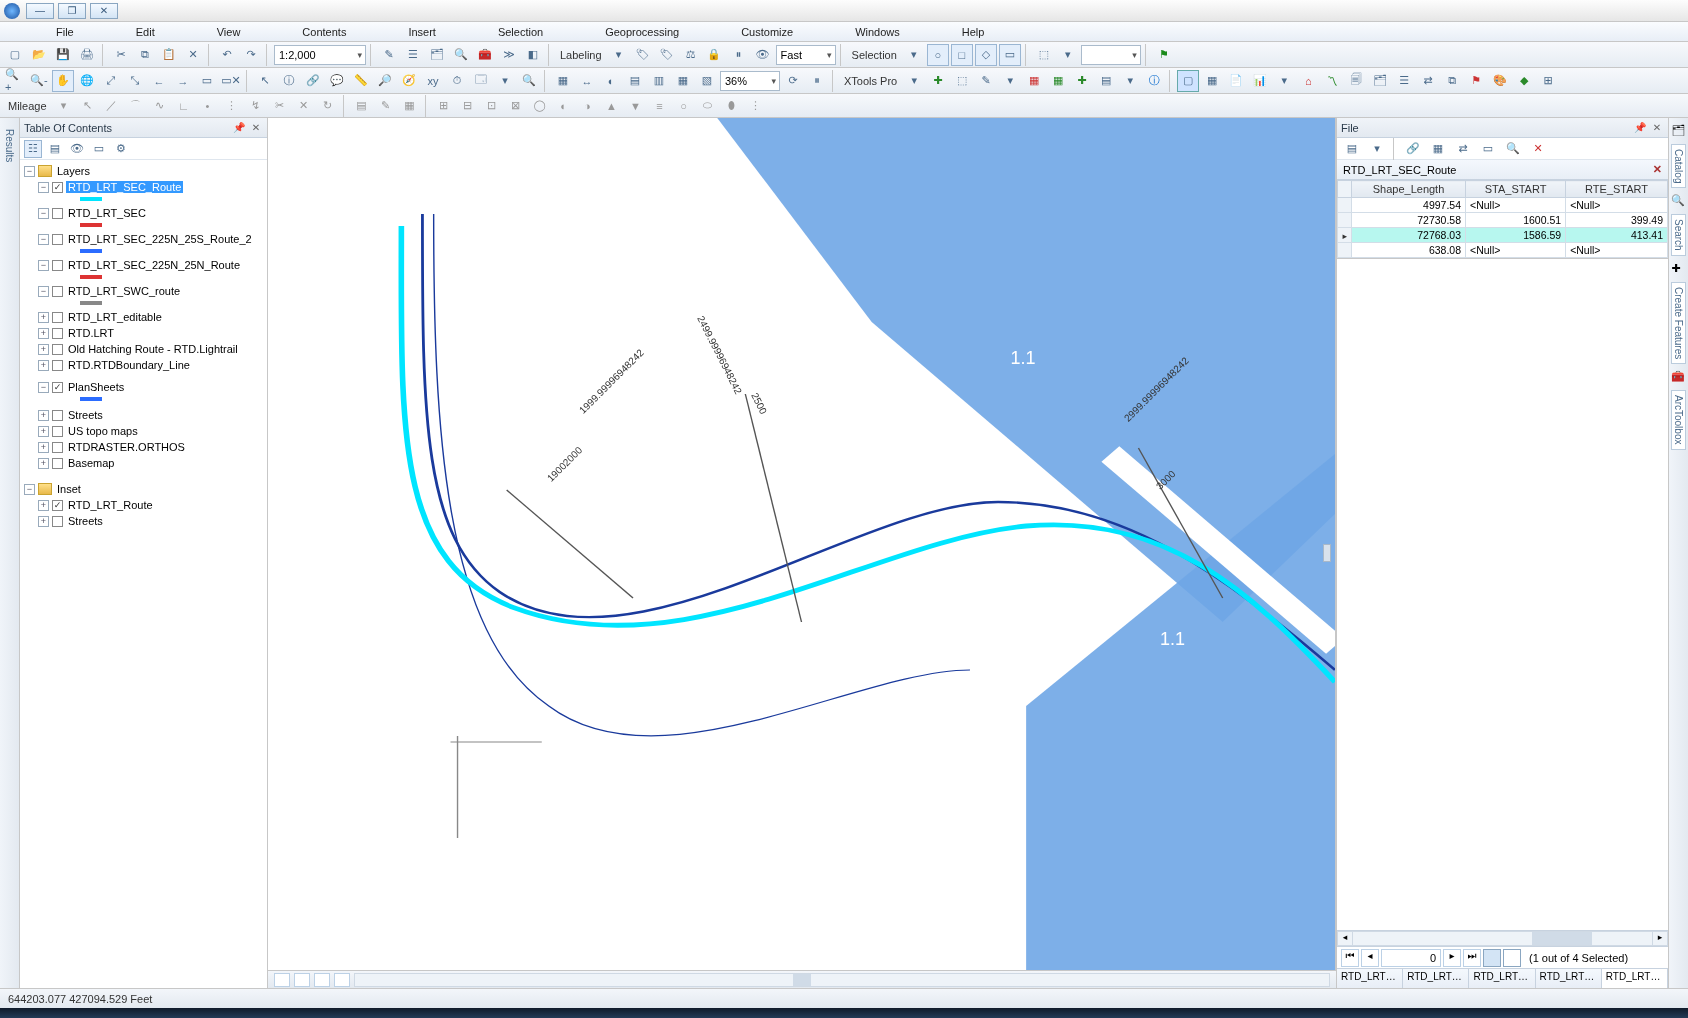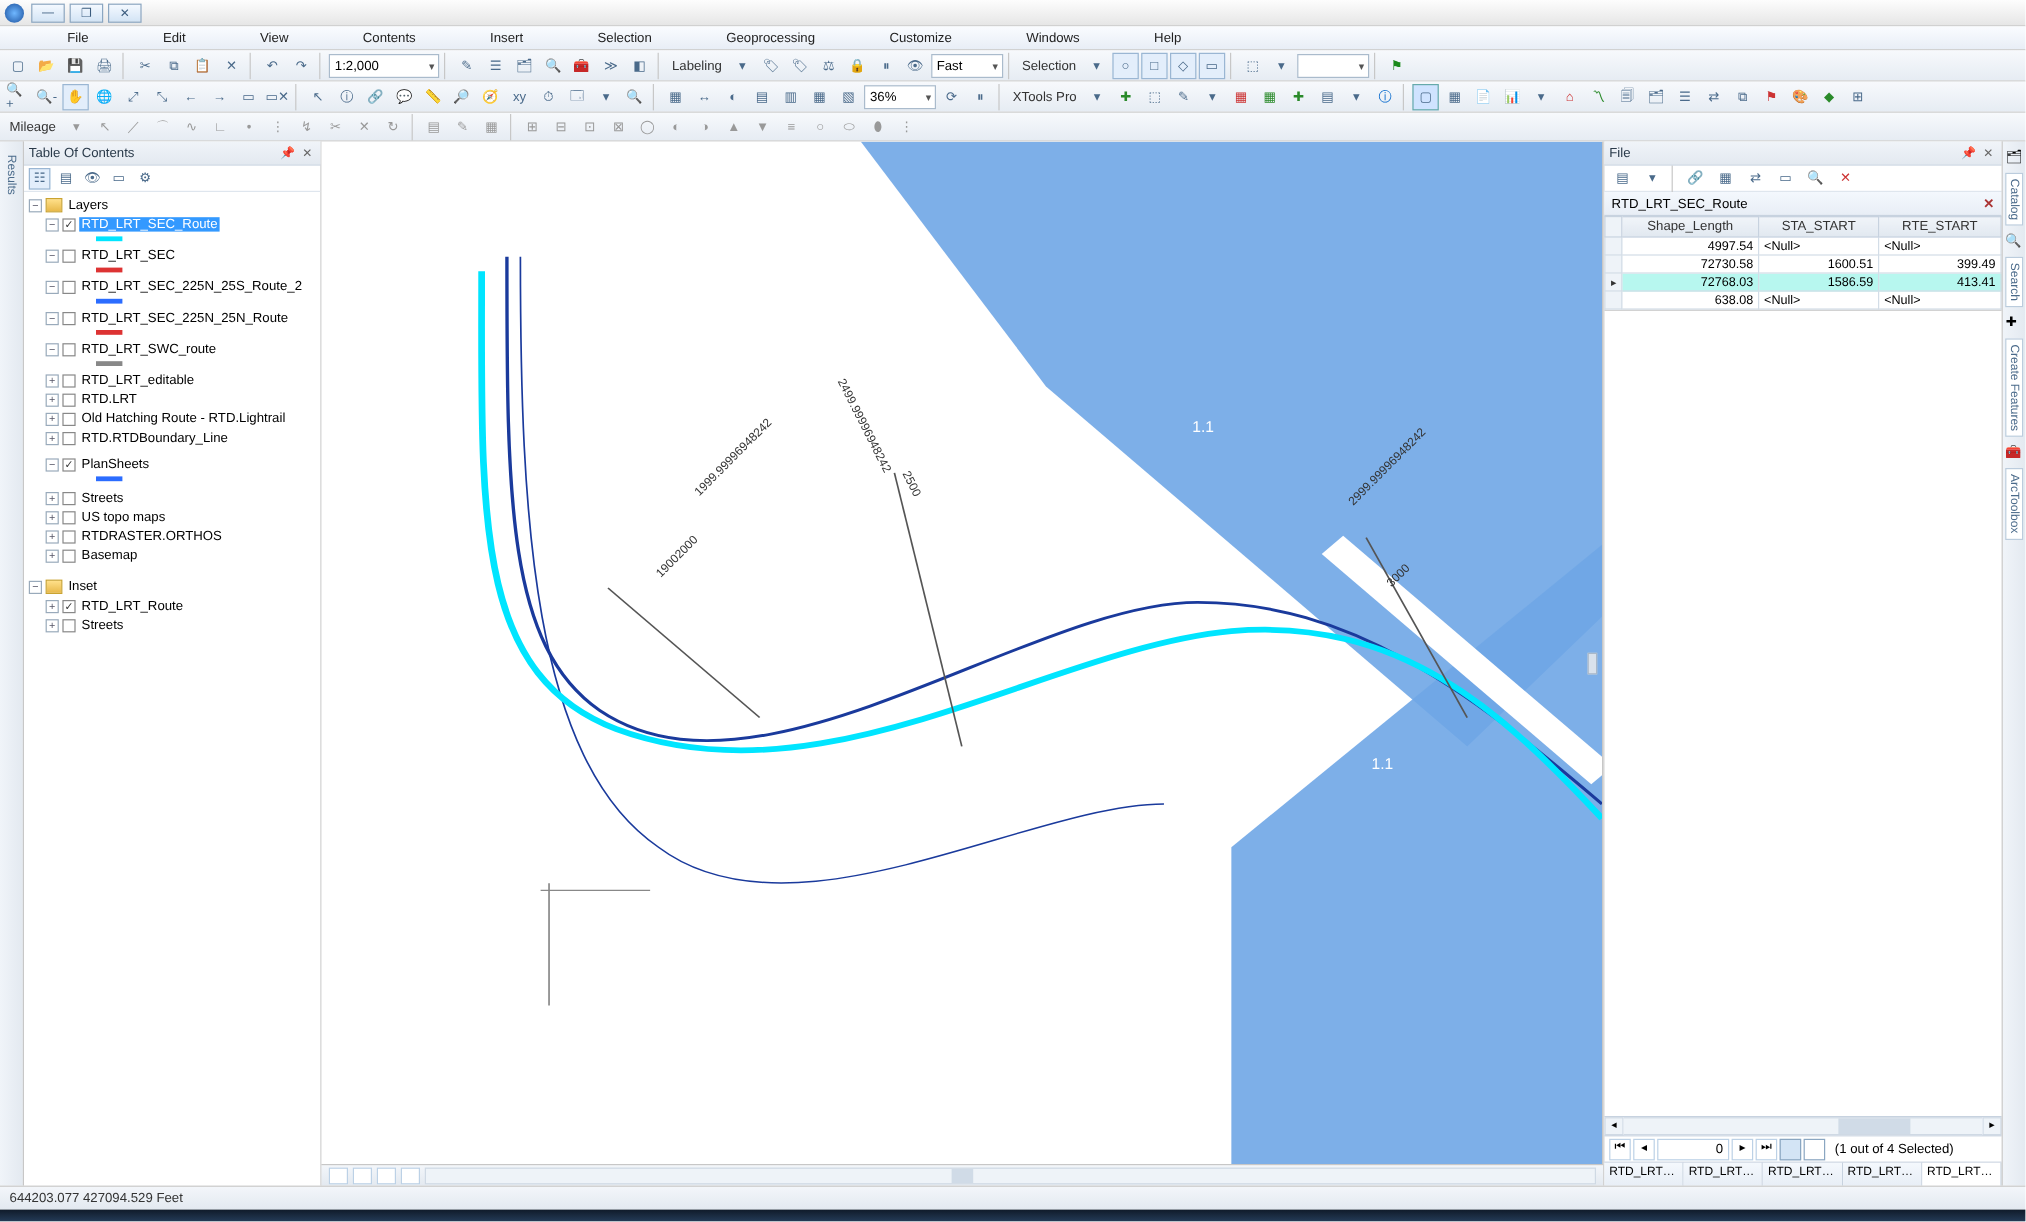--- a/index.html
+++ b/index.html
@@ -58,21 +58,21 @@
 .swatch.cyan{ width:22px; background:#00e5ff;}
 .swatch.red{ width:22px; background:#d33;}
 .swatch.blue{ width:22px; background:#2b6cff;}
 .swatch.grey{ width:22px; background:#888;}
 
 
 .mapwrap { flex:1; display:flex; flex-direction:column; min-width:0; }
 .map { flex:1; background:#fff; position:relative; overflow:hidden; border-right:1px solid #c7c7c7;}
 .map svg { width:100%; height:100%; }
 .map .ann { position:absolute; font-size:10px; color:#333; transform-origin:left top; white-space:nowrap;}
-.map .ann.white { color:#fff; font-size:13px;}
+.map .ann.white { color:#fff; font-size:18px;margin-left:17px;}
 .map .slider { position:absolute; right:4px; top:50%; width:8px; height:18px; background:#d9e2ec; border:1px solid #a9b8c8;}
 .map-bottom { height:18px; background:linear-gradient(#f3f6fa,#e3e9f0); border-top:1px solid #c7c7c7; display:flex; align-items:center; padding:0 6px; gap:4px;}
 .map-bottom .mb { width:16px; height:14px; border:1px solid #bcd1e6; background:#fff;}
 .map-bottom .hscroll { flex:1; height:14px; background:#eef3f8; border:1px solid #cfd9e4; position:relative;}
 .map-bottom .hscroll .thumb{ position:absolute; left:45%; width:18px; height:100%; background:#d0dbe7;}
 
 
 .table-panel { width: 332px; background:#fff; display:flex; flex-direction:column; border-left:1px solid #c7c7c7;}
 .table-toolbar { height:22px; border-bottom:1px solid #dfe6ee; display:flex; align-items:center; padding:0 4px; gap:3px;}
 .layer-tab { height:20px; background:linear-gradient(#f4f8fd,#e8eef6); border-bottom:1px solid #c7d2df; display:flex; align-items:center; padding:0 6px; font-weight:500;}

